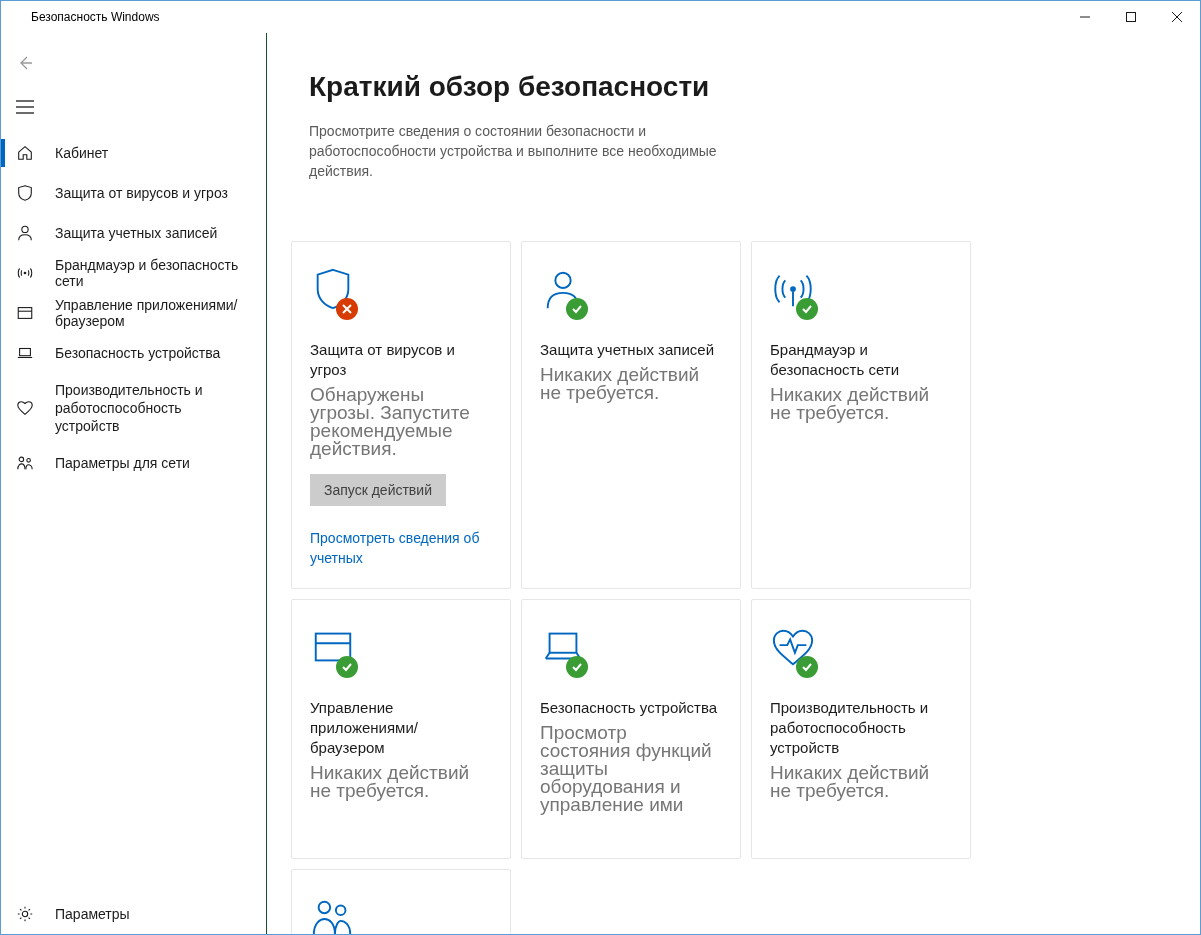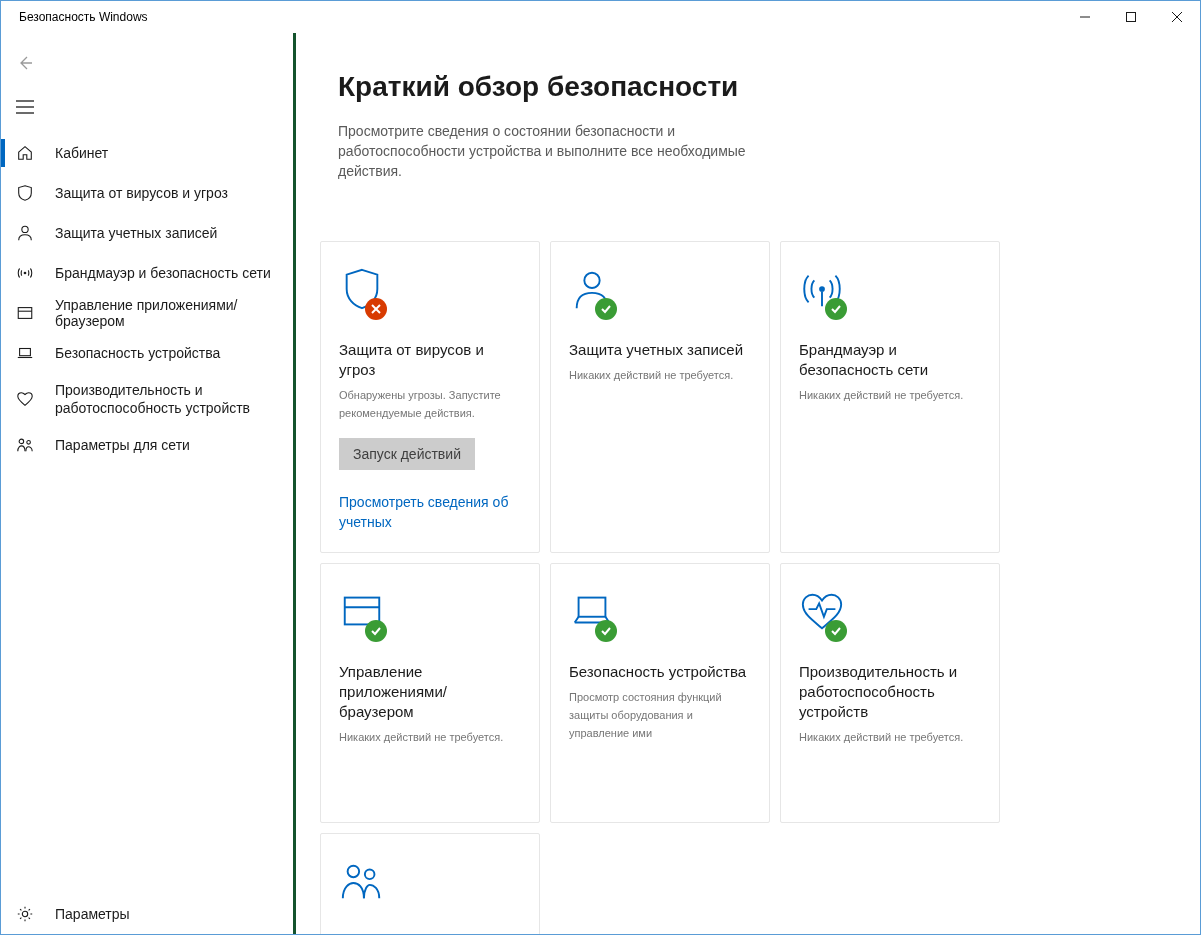--- a/index.html
+++ b/index.html
@@ -1,24 +1,24 @@
 <!DOCTYPE html>
 <html><head>
 <meta charset="utf-8">
 <style>
   * { box-sizing: border-box; }
   html, body { margin:0; padding:0; width:1201px; height:935px; font-family:"Segoe UI", "Segoe UI Variable", Arial, sans-serif; background:#fff; color:#1b1b1b; overflow:hidden; }
   .window { display:flex; flex-direction:column; width:100%; height:100%; border:1px solid #5a9cd6; }
   .titlebar { height:32px; display:flex; align-items:center; justify-content:space-between; background:#fff; }
-  .titlebar-title { font-size:12px; padding-left:18px; color:#000; }
+  .titlebar-title { font-size:12px; padding-left:30px; color:#000; }
   .win-controls { display:flex; height:100%; }
   .win-btn { width:46px; display:flex; align-items:center; justify-content:center; }
   .win-btn svg { display:block; }
   .body { flex:1; display:flex; min-height:0; }
-  .sidebar { width:295px; background:#fff; display:flex; flex-direction:column; border-right:3px solid #14532d; }
+  .sidebar { width:266px; background:#fff; display:flex; flex-direction:column; border-right:1px solid #14532d; }
   .sb-top { padding:10px 0 0 0; }
   .back-btn { width:48px; height:40px; display:flex; align-items:center; justify-content:center; color:#9a9a9a; }
   .hamburger-btn { width:48px; height:40px; display:flex; align-items:center; justify-content:center; color:#1b1b1b; margin-top:4px; margin-bottom:6px;}
   .nav { flex:1; overflow:auto; }
   .nav-item { display:flex; align-items:center; height:40px; padding:0 16px 0 14px; gap:20px; position:relative; cursor:default; font-size:14px; color:#1b1b1b;}
   .nav-item.multiline { height:auto; padding-top:8px; padding-bottom:8px; line-height:18px; }
   .nav-item .icon { width:20px; height:20px; flex:0 0 20px; display:flex; align-items:center; justify-content:center; color:#1b1b1b;}
   .nav-item.active::before { content:""; position:absolute; left:0; top:6px; bottom:6px; width:4px; background:#0067c0; }
   .sidebar-footer { margin-top:auto; }
   .main { flex:1; overflow:auto; padding:0; background:#fff;}
@@ -28,21 +28,21 @@
   .cards { display:flex; flex-wrap:wrap; gap:10px; padding:46px 0 30px 24px;}
   .card { width:220px; min-height:280px; border:1px solid #e6e6e6; border-radius:2px; padding:24px 18px 20px 18px; background:#fff;}
   .card.short { min-height:260px; }
   .card-icon { width:52px; height:52px; margin-bottom:22px; position:relative; }
   .card-icon svg.main { width:46px; height:46px; }
   .badge { position:absolute; width:22px; height:22px; border-radius:50%; bottom:-2px; right:4px; display:flex; align-items:center; justify-content:center; }
   .badge.ok { background:#3a9c35; }
   .badge.err { background:#d83b01; }
   .badge svg { width:12px; height:12px; }
   .card-title { font-size:15px; color:#1b1b1b; margin:0 0 6px 0; line-height:20px;}
-  .card-desc { font-size:11px; color:#767676; line-height:18px; margin:0; }
+  .card-desc { font-size:19px; color:#767676; line-height:18px; margin:0; }
   .card-action-btn { display:inline-block; margin-top:16px; padding:8px 14px; background:#cccccc; color:#404040; font-size:14px; border:none; cursor:default;}
   .card-link { display:block; margin-top:22px; color:#0067c0; font-size:14px; line-height:20px;}
   svg { overflow:visible; }
 </style>
 </head>
 <body>
 
 <div class="window">
 
   <div class="titlebar">

